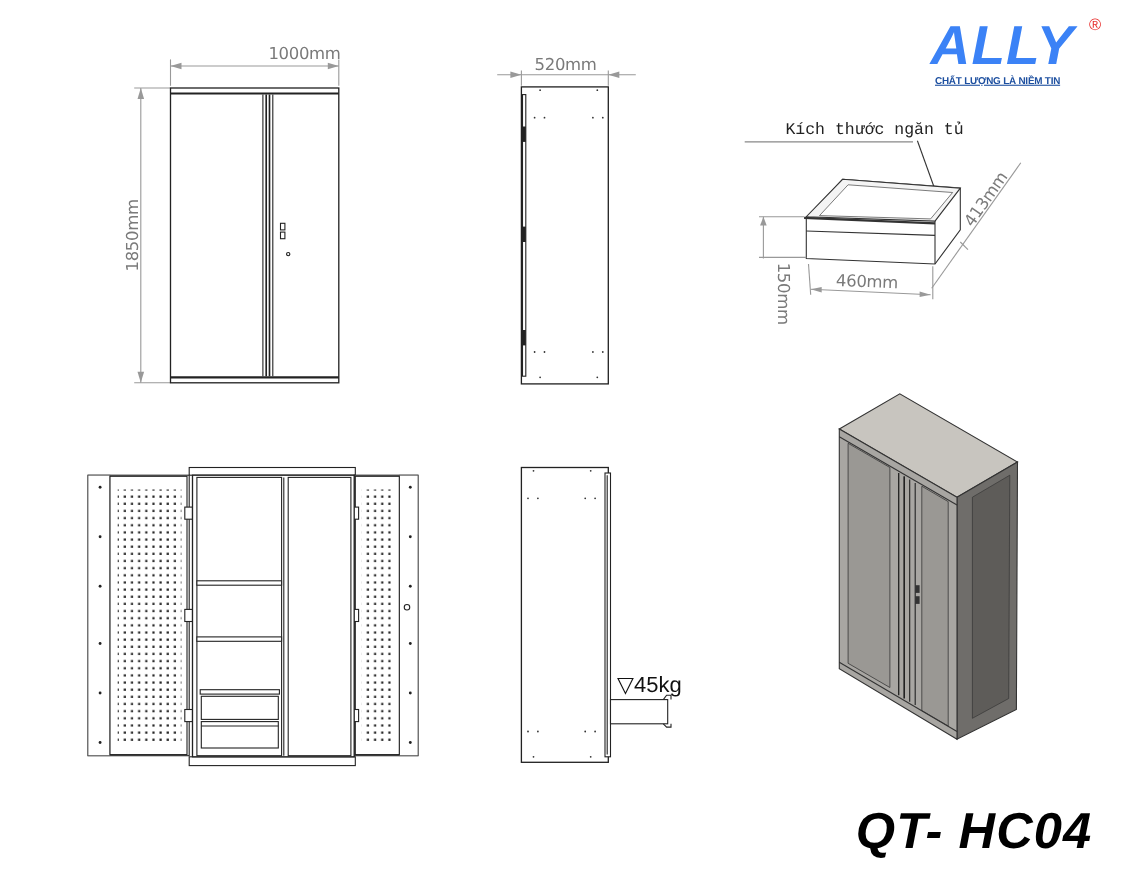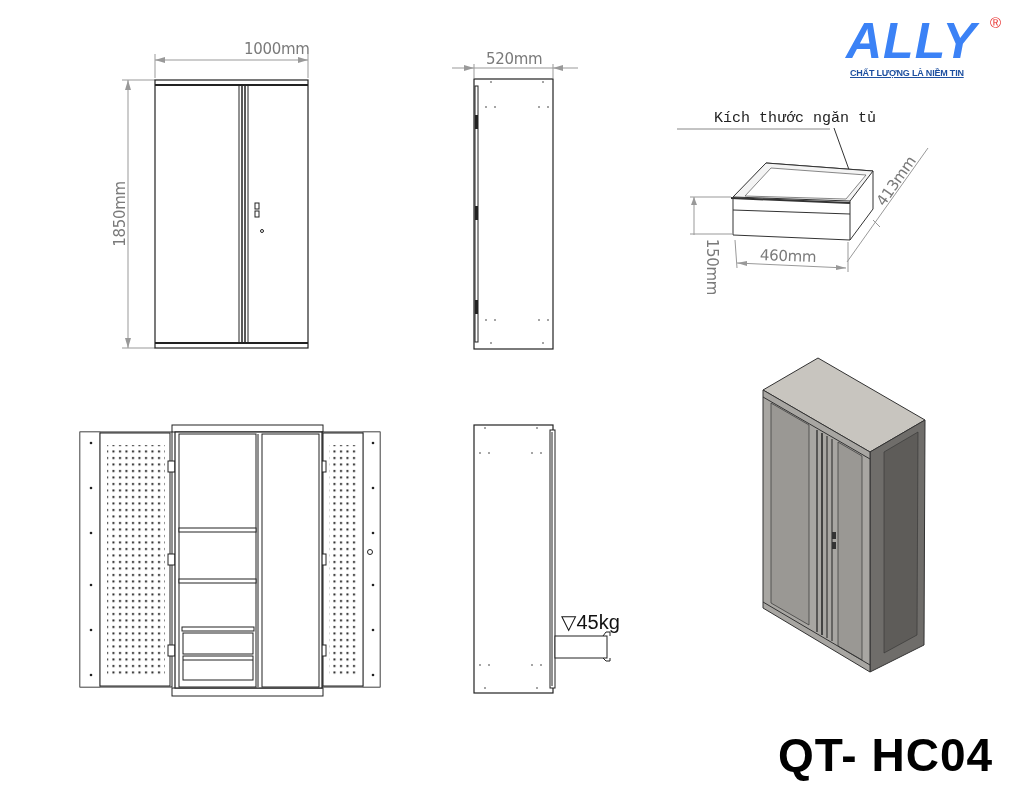--- a/index.html
+++ b/index.html
@@ -5,21 +5,21 @@
   html, body { margin:0; padding:0; background:#ffffff; }
   body { width:1024px; height:796px; position:relative; overflow:hidden; font-family:"DejaVu Sans", sans-serif; }
   .abs { position:absolute; }
   .dimtxt { color:#7a7a7a; font-size:15px; font-family:"DejaVu Sans", sans-serif; letter-spacing:-0.3px; }
   svg { position:absolute; left:0; top:0; }
   .logo-word { position:absolute; left:846px; top:16px; font-family:"Liberation Sans", sans-serif; font-weight:bold; font-style:italic; color:#3b82f6; font-size:50px; letter-spacing:1px; line-height:50px; }
   .logo-reg { position:absolute; left:990px; top:14px; color:#e8312f; font-size:15px; font-family:"Liberation Sans", sans-serif; }
   .logo-tag { position:absolute; left:850px; top:68px; color:#1e50a0; font-size:9px; font-weight:bold; font-family:"Liberation Sans", sans-serif; letter-spacing:-0.2px;text-decoration:underline; }
   .callout { position:absolute; left:677px; top:110px; font-size:15px; color:#222; font-family:Liberation Mono, monospace;margin-left:37px; }
   .weight { position:absolute; left:561px; top:610px; font-size:20px; color:#111; font-family:"Liberation Sans", sans-serif; }
-  .model { position:absolute; left:778px; top:728px; font-family:"Liberation Sans", sans-serif; font-weight:bold; font-size:46px; color:#000; letter-spacing:1px; }
+  .model { position:absolute; left:778px; top:728px; font-family:"Liberation Sans", sans-serif; font-weight:bold; font-style:italic; font-size:46px; color:#000; letter-spacing:1px; }
 </style>
 </head>
 <body>
 
 <div>
   <div class="logo-word">ALLY</div>
   <div class="logo-reg">®</div>
   <div class="logo-tag">CHẤT LƯỢNG LÀ NIỀM TIN</div>
 </div>
 

